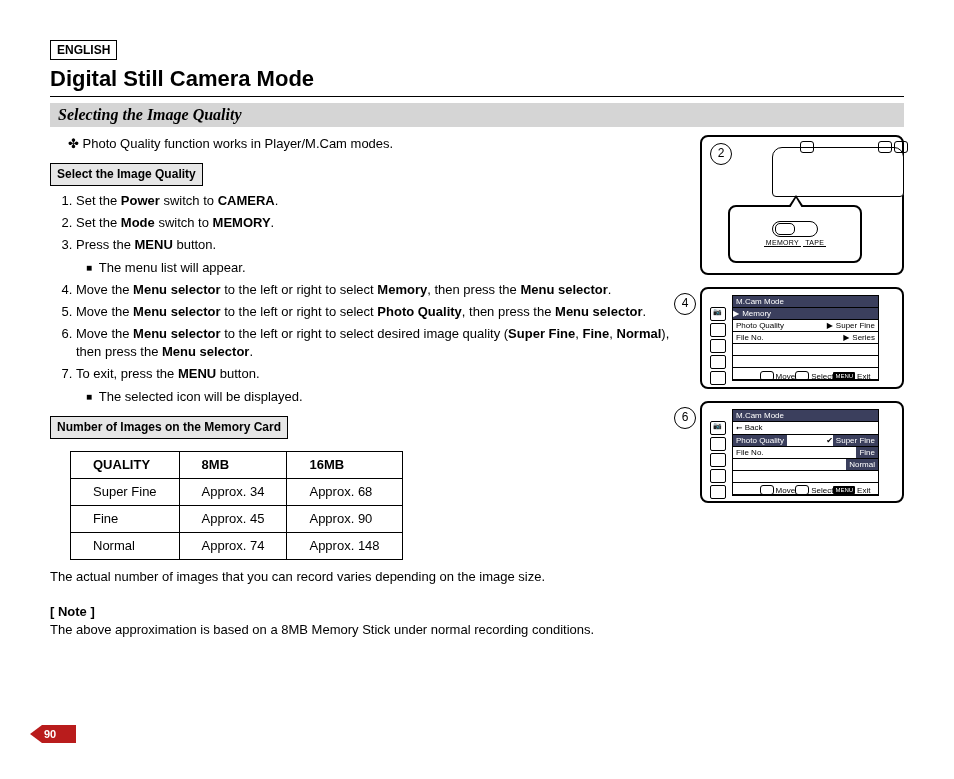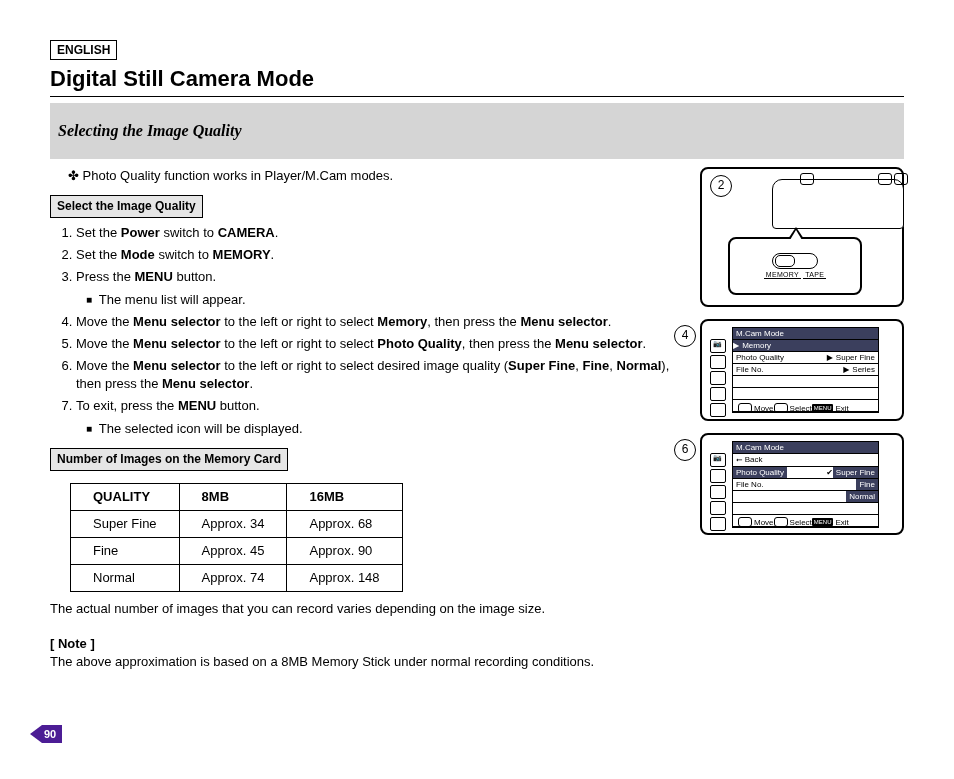--- a/index.html
+++ b/index.html
@@ -34,21 +34,21 @@
     font-weight: bold;
     border-bottom: 1.5px solid #000;
     padding-bottom: 4px;
   }
   .subheader {
     background: #d5d5d5;
     font-family: "Times New Roman", serif;
     font-style: italic;
     font-weight: bold;
     font-size: 16px;
-    padding: 19px 8px;
+    padding: 3px 8px;
     margin: 0 0 8px 0;
   }
   .body-cols {
     display: flex;
     gap: 10px;
   }
   .left-col { width: 640px; font-size: 13px; line-height: 1.4; }
   .right-col { flex: 1; }
   .bullets { margin: 0 0 10px 18px; padding: 0; list-style: none;}
   .bullets li::before { content:"✤ "; }
@@ -73,23 +73,23 @@
   table.qtable th, table.qtable td {
     border:1px solid #000;
     padding:4px 22px;
     text-align:left;
   }
   table.qtable th { font-weight:bold;}
   .note-head { font-weight:bold; margin-top:16px; }
   .page-num {
     position:absolute;
     bottom:36px; left:30px;
-    background:#4c1d95; color:#fff;
+    background:#b91c1c; color:#fff;
     font-size:11px; font-weight:bold;
-    padding:3px 6px 3px 14px;
+    padding:3px 20px 3px 14px;
     border-radius:2px 0 0 2px;
     clip-path: polygon(0 50%, 12px 0, 100% 0, 100% 100%, 12px 100%);
   }
   
   .diag { border:2px solid #000; border-radius:8px; margin-bottom:12px; background:#fff; position:relative; box-sizing:border-box;}
   .diag1 { height:140px; }
   .callout-num {
     position:absolute;
     width:20px;height:20px;border:1.5px solid #000;border-radius:50%;
     font-size:12px; line-height:18px; text-align:center; background:#fff;
@@ -117,21 +117,21 @@
   .toggle-labels .lab { display:inline-block; border-bottom:1px solid #000; padding:0 2px;}
 
   .menu-diag { height:102px; padding:6px 8px; font-size:8px; position:relative;}
   .menu-screen { position:absolute; top:6px; left:30px; width:145px; border:1.2px solid #000;}
   .menu-bar { display:flex; align-items:center; border-bottom:1px solid #000;}
   .menu-bar.dark { background:#3b3f5d; color:#fff;}
   .menu-bar .cell { padding:1px 3px; }
   .menu-bar .wide { flex:1;}
   .side-icons { position:absolute; top:18px; left:8px; width:16px;}
   .side-icons div { width:14px; height:12px; border:1px solid #000; margin-bottom:2px; border-radius:2px; font-size:7px; text-align:center;}
-  .foot-controls { position:absolute; bottom:6px; left:36px; right:10px; display:flex; justify-content:flex-start; align-items:center; font-size:8px;}
+  .foot-controls { position:absolute; bottom:6px; left:36px; right:10px; display:flex; justify-content:center; align-items:center; font-size:8px;}
   .foot-controls .ctl { display:flex; align-items:center; gap:2px;}
   .foot-controls .ico { width:12px;height:8px;border:1px solid #000;border-radius:3px;}
   .foot-controls .menu-chip { background:#000;color:#fff;font-size:6px;padding:1px 2px;border-radius:1px;}
   .tri { font-size:8px;}
   .opt-high { background:#3b3f5d; color:#fff;}
   .check { font-size:8px; }
   .step-num-floating { position:absolute; width:20px;height:20px;border:1.5px solid #000;border-radius:50%; font-size:12px; line-height:18px; text-align:center; background:#fff; }
 </style>
 </head>
 <body>

